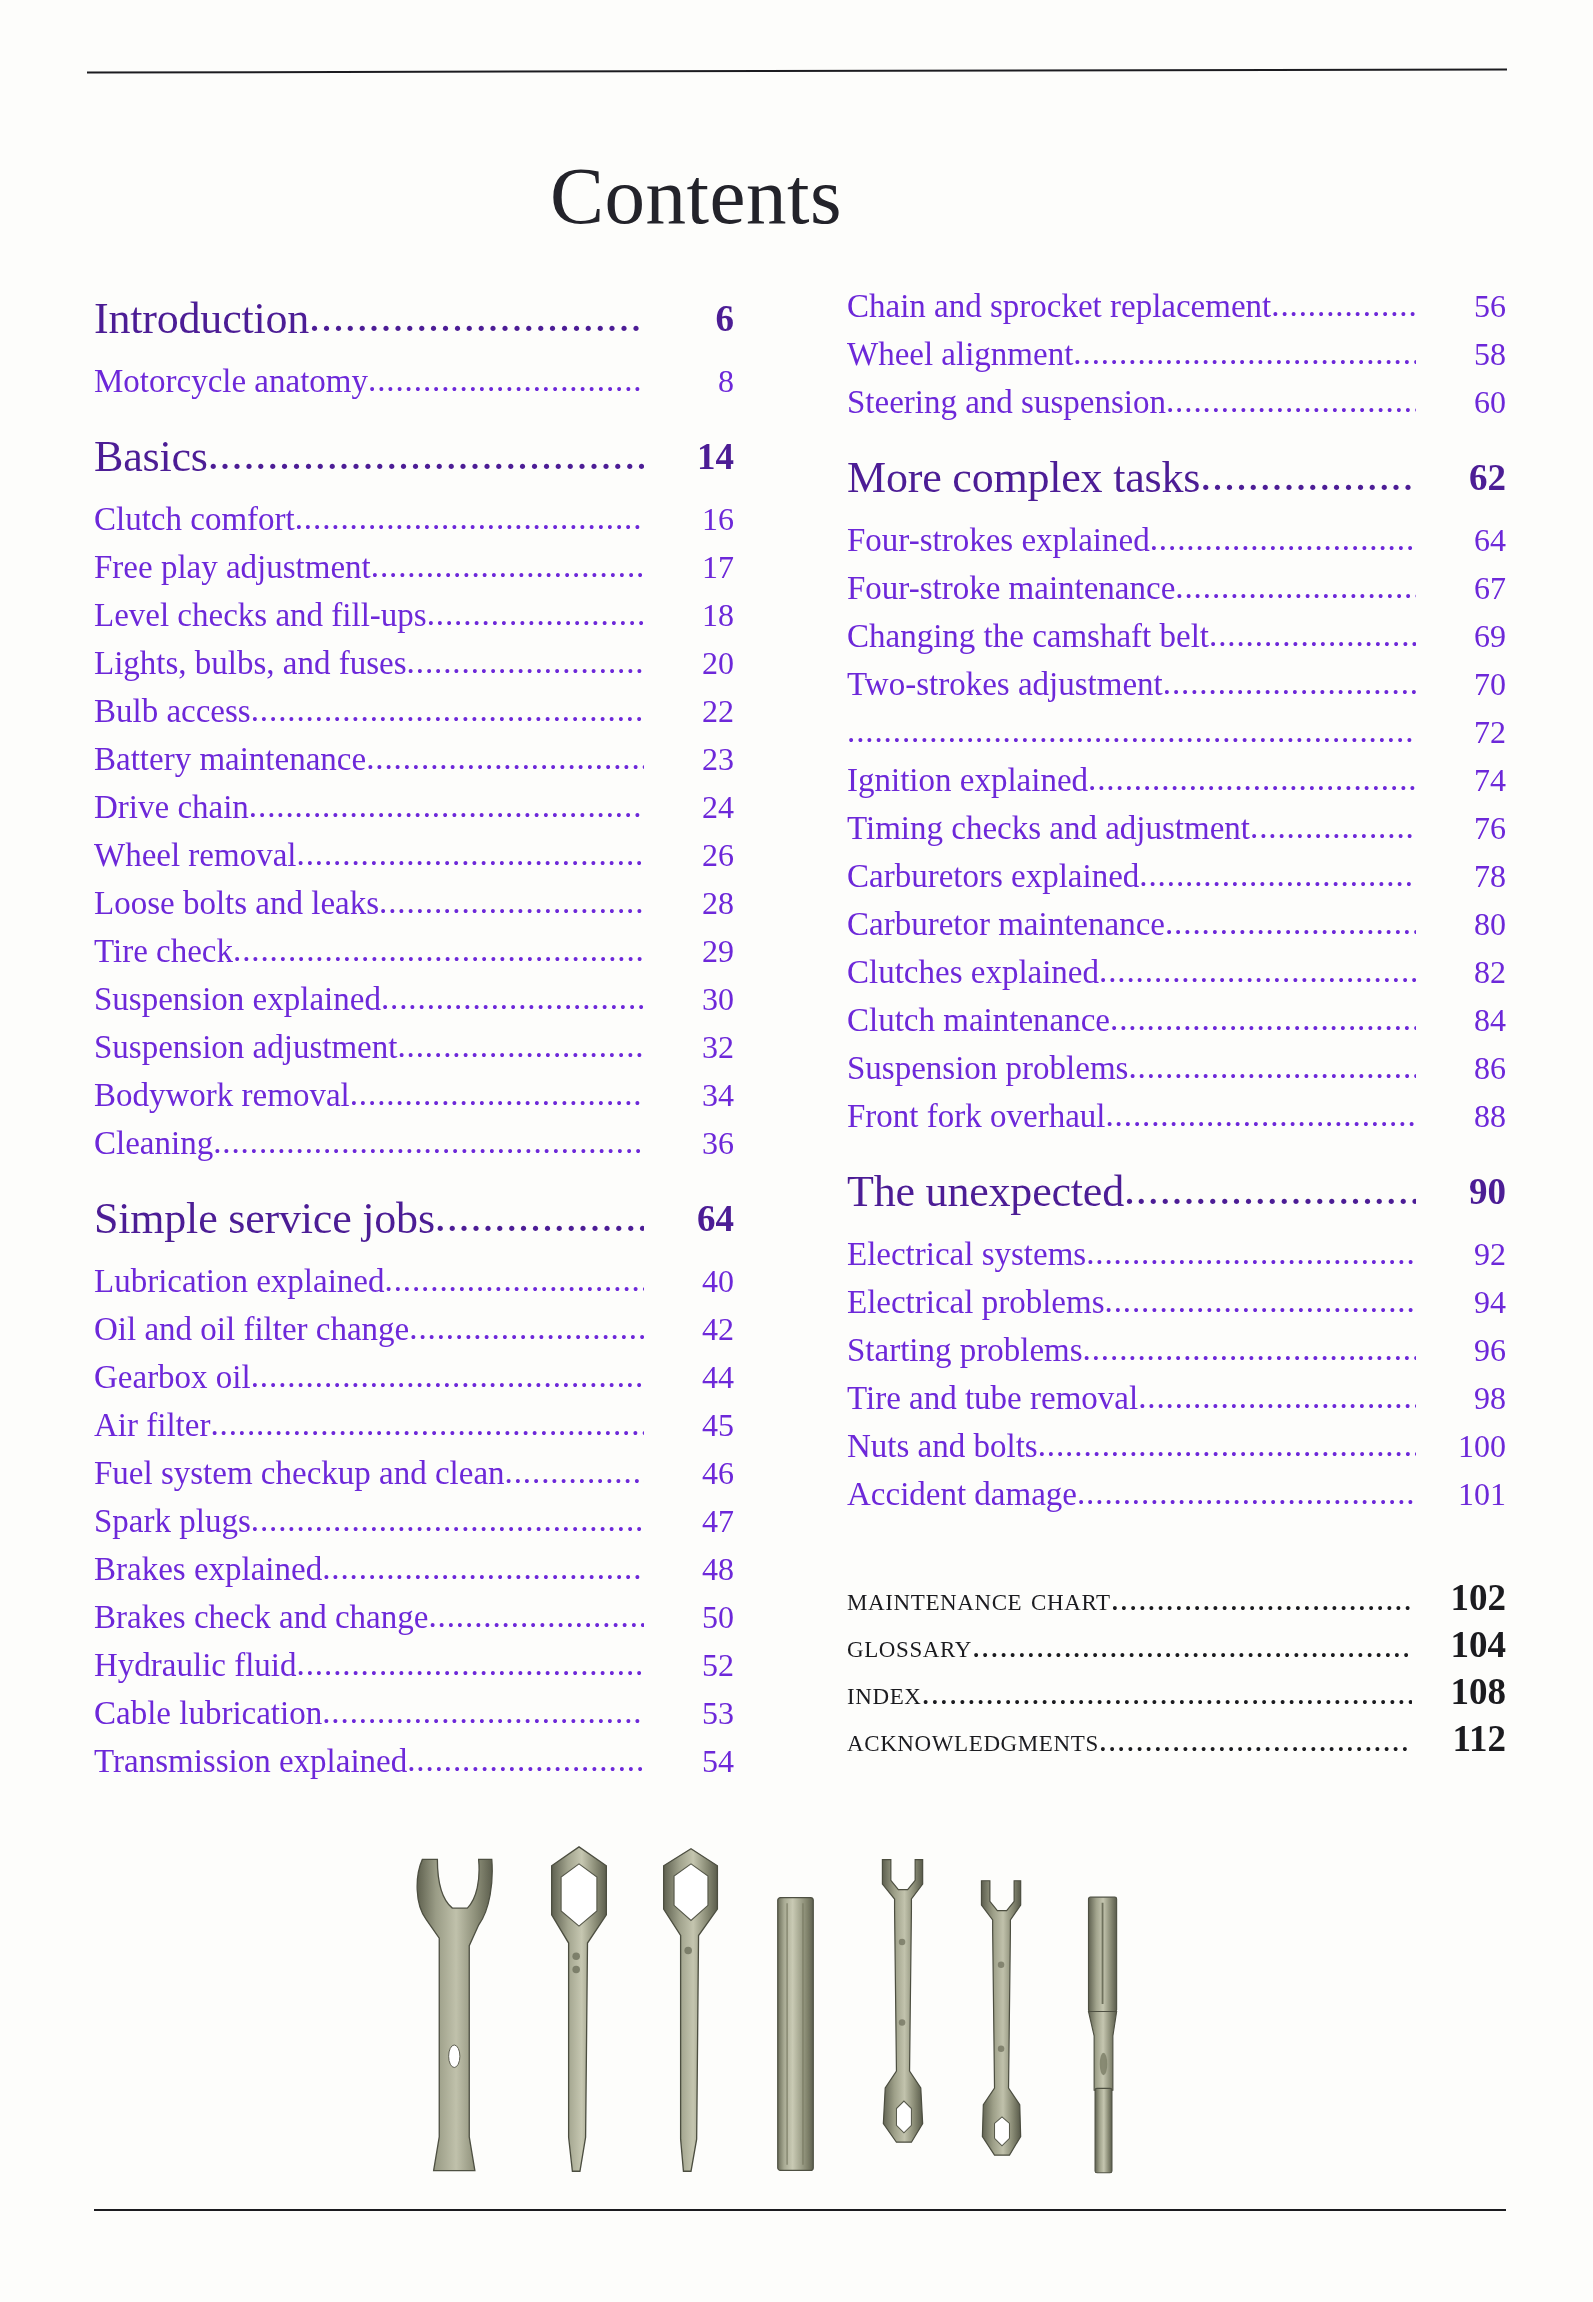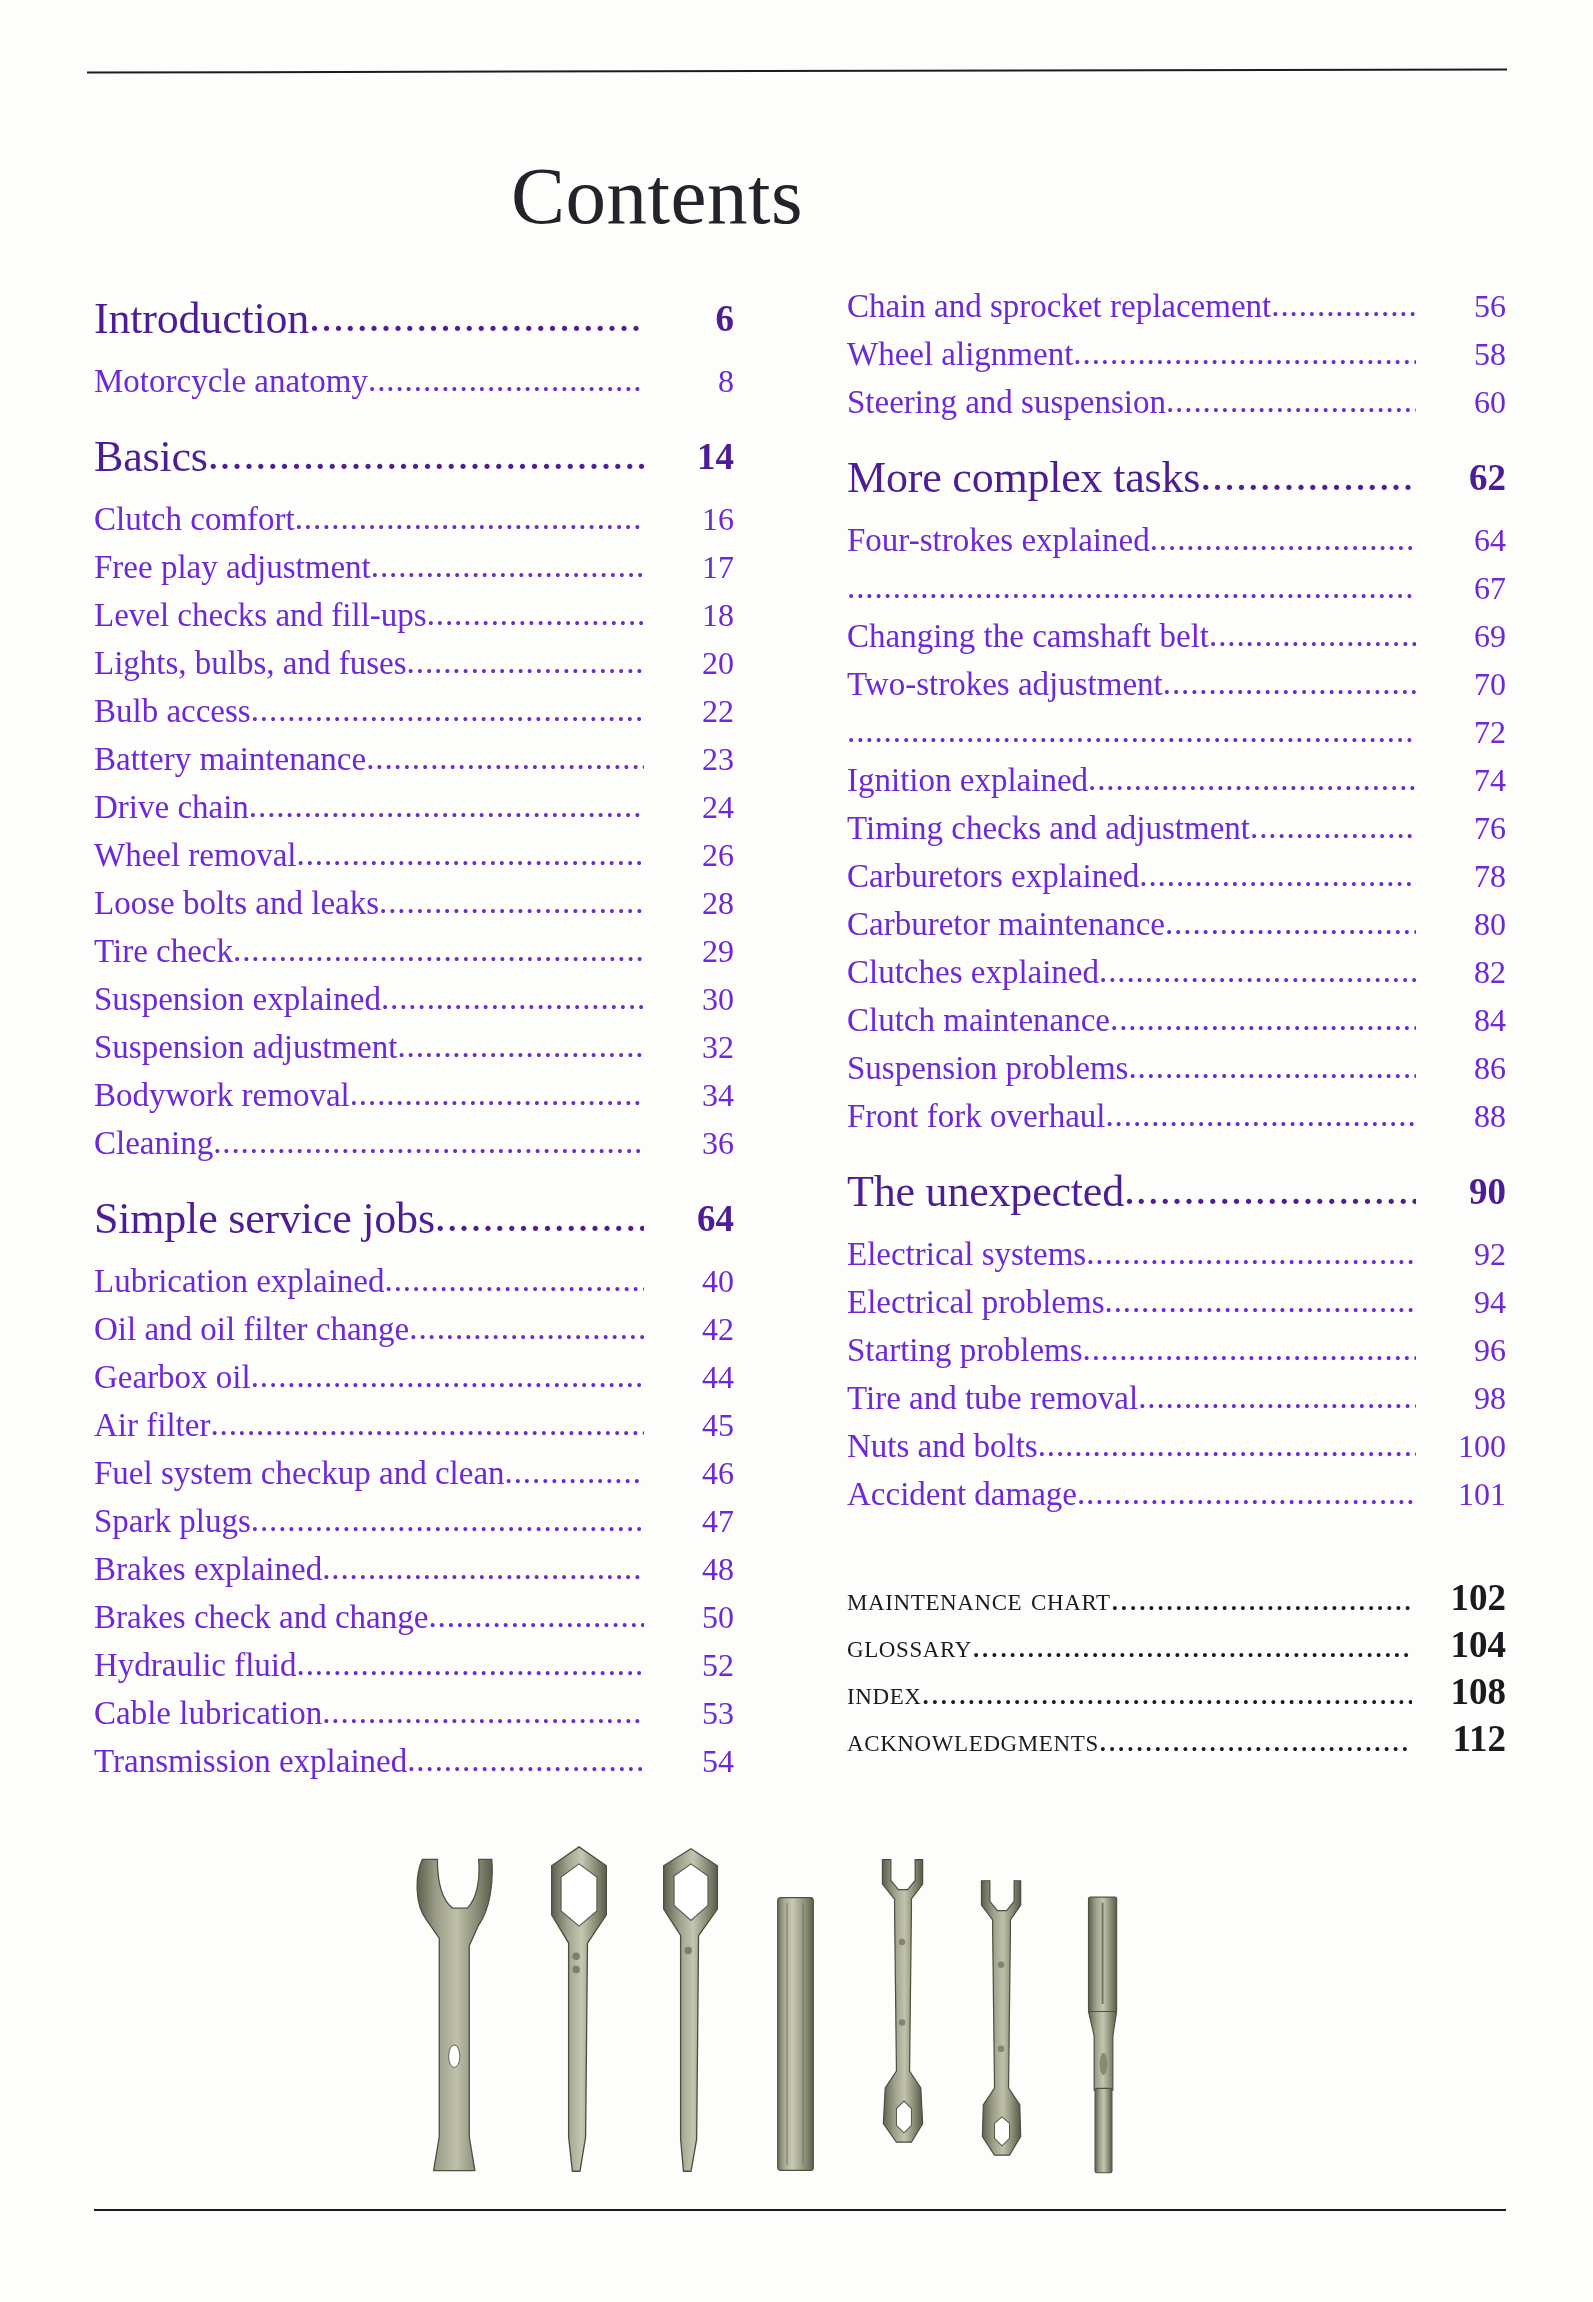--- a/index.html
+++ b/index.html
@@ -38,20 +38,21 @@
     position: absolute;
     left: 0;
     top: 102px;
     width: 1314px;
     text-align: center;
     font-size: 81px;
     line-height: 1;
     letter-spacing: 0.5px;
     color: #23232a;
     font-weight: 400;
+    padding-left: 39px;
   }
 
   
   .col {
     position: absolute;
     top: 282px;
   }
   .col-left  { left: 94px;  width: 640px; }
   .col-right { left: 847px;  width: 659px; }
 
@@ -313,20 +314,21 @@
         <span class="toc-label">More complex tasks</span>
         <span class="toc-dots">....................................................................................</span>
         <span class="toc-page">62</span>
       </div>
       <div class="toc-row entry">
         <span class="toc-label">Four-strokes explained</span>
         <span class="toc-dots">....................................................................................</span>
         <span class="toc-page">64</span>
       </div>
       <div class="toc-row entry">
+        <span class="toc-label">Four-stroke maintenance</span>
         <span class="toc-dots">....................................................................................</span>
         <span class="toc-page">67</span>
       </div>
       <div class="toc-row entry">
         <span class="toc-label">Changing the camshaft belt</span>
         <span class="toc-dots">....................................................................................</span>
         <span class="toc-page">69</span>
       </div>
       <div class="toc-row entry">
         <span class="toc-label">Two-strokes adjustment</span>

